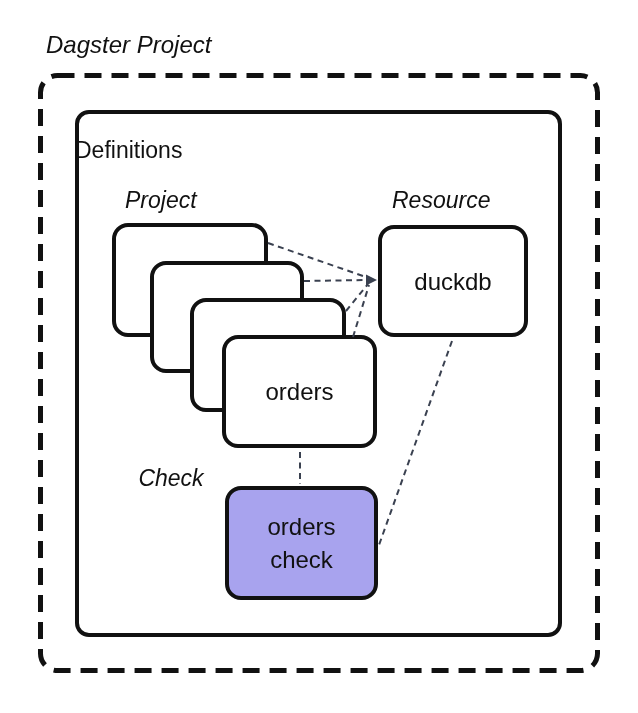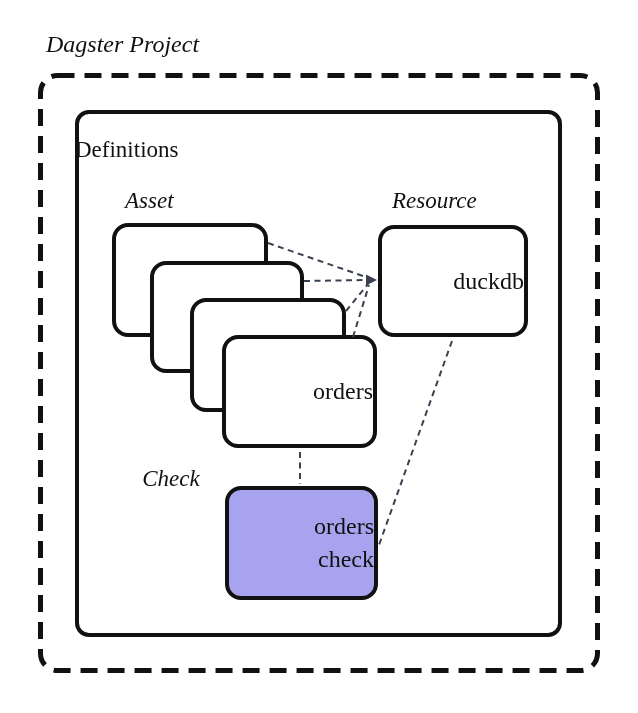--- a/index.html
+++ b/index.html
@@ -3,59 +3,59 @@
 <meta charset="utf-8">
 <style>
   :root{
     --border:#111111; --connector:#3A4150; --check-fill:#A8A3EE;
     --background:#FFFFFF; --text:#111111;
   }
   html,body{margin:0;padding:0;background:var(--background);}
   .canvas{
     position:relative; width:638px; height:713px; overflow:hidden;
     background:var(--background);
-    font-family:Liberation Serif, serif; color:var(--text);
+    font-family:Liberation Sans, sans-serif; color:var(--text);
   }
   .abs{position:absolute;}
   .lbl{font-style:italic; font-size:23px; line-height:33px; font-weight:500; white-space:nowrap;}
   .project-label{left:46px; top:31px; font-style:italic; font-size:24px; font-weight:500; white-space:nowrap;}
   .inner-box{
     left:75px; top:110px; width:487px; height:527px;
     border:4px solid var(--border); border-radius:14px; box-sizing:border-box;
     background:var(--background); z-index:1;
   }
   .definitions-title{left:75px; top:137px; width:487px; text-align:left; font-size:23px; z-index:6;}
   .assets-label{left:125px; top:184px; z-index:6;}
   .resource-label{left:392px; top:184px; z-index:6;}
   .asset-check-label{left:111px; top:462px; width:120px; text-align:center; z-index:6;}
   .card{
     border:4px solid var(--border); border-radius:16px; box-sizing:border-box;
     background:var(--background);
-    display:flex; flex-direction:column; align-items:flex-end; justify-content:center;
+    display:flex; flex-direction:column; align-items:center; justify-content:center;
     font-size:24px; line-height:33px; text-align:center;
   }
   .stack1{left:112px; top:223px; width:156px; height:114px; z-index:2;}
   .stack2{left:150px; top:261px; width:154px; height:112px; z-index:3;}
   .stack3{left:190px; top:298px; width:156px; height:114px; z-index:4;}
   .stack4{left:222px; top:335px; width:155px; height:113px; z-index:5;}
   .duckdb-card{left:378px; top:225px; width:150px; height:112px; z-index:2;}
   .check-card{left:225px; top:486px; width:153px; height:114px; z-index:2; background:var(--check-fill);}
   .connector-layer{left:0; top:0; width:638px; height:713px; z-index:10; pointer-events:none;}
 </style>
 </head>
 <body>
 
 <div class="canvas">
 
   <div class="abs project-label">Dagster Project</div>
 
   <div class="abs inner-box"></div>
   <div class="abs definitions-title">Definitions</div>
 
-  <div class="abs lbl assets-label">Asset</div>
+  <div class="abs lbl assets-label">Project</div>
   <div class="abs lbl resource-label">Resource</div>
   <div class="abs lbl asset-check-label">
     <div>Check</div>
   </div>
 
   <div class="abs card stack1"></div>
   <div class="abs card stack2"></div>
   <div class="abs card stack3"></div>
   <div class="abs card stack4">
     <span>orders</span>

